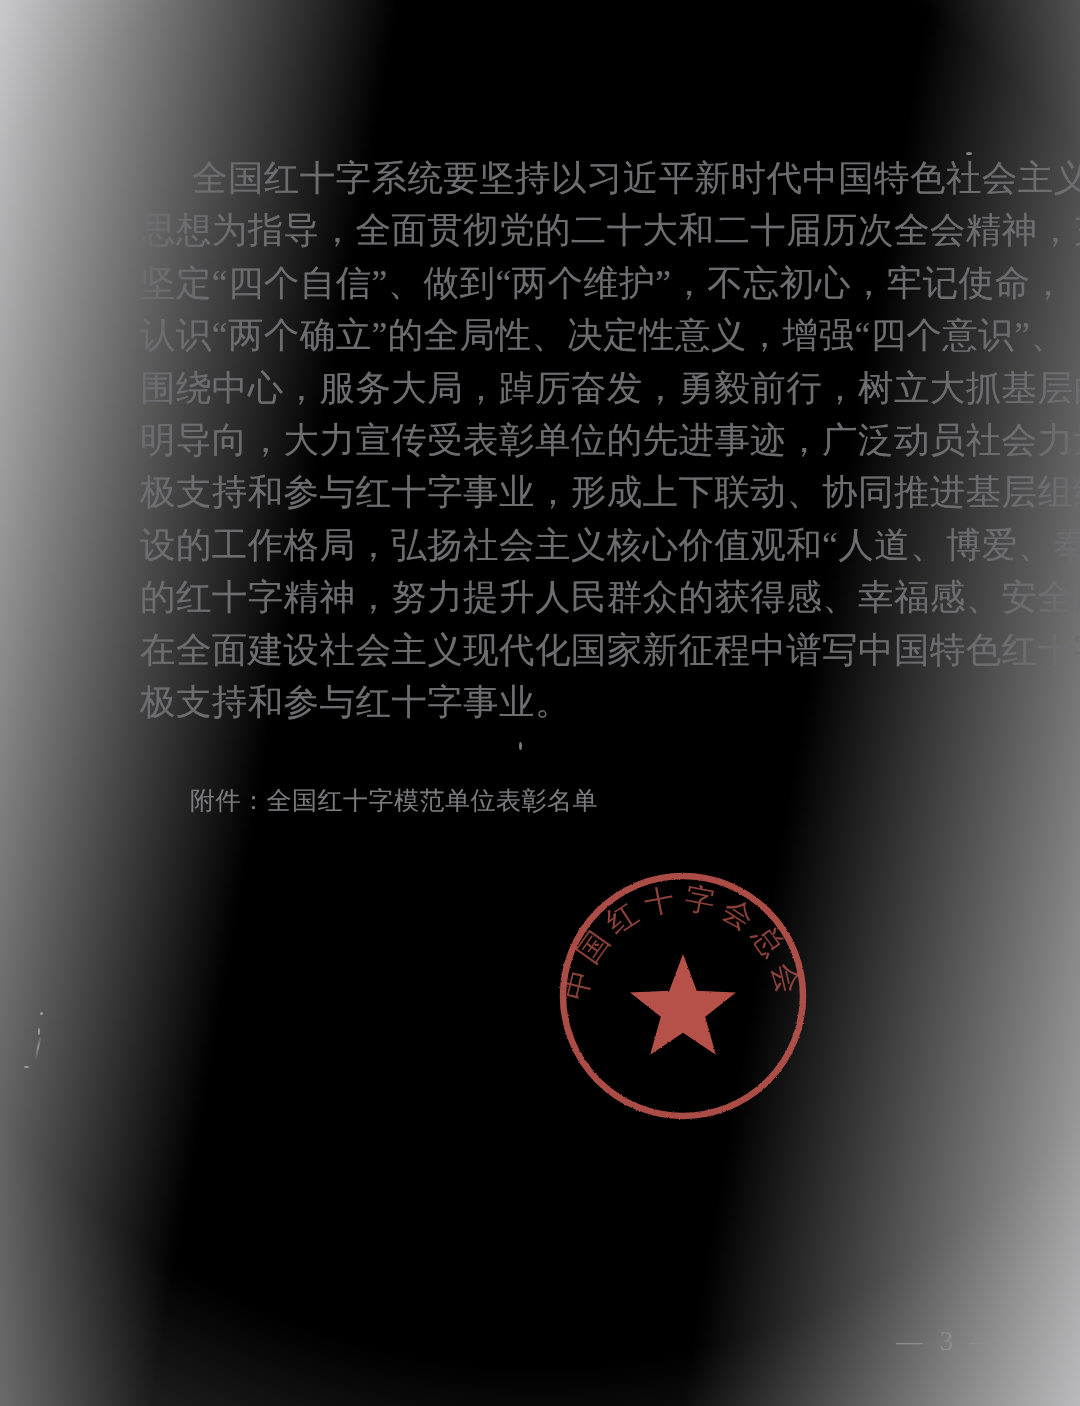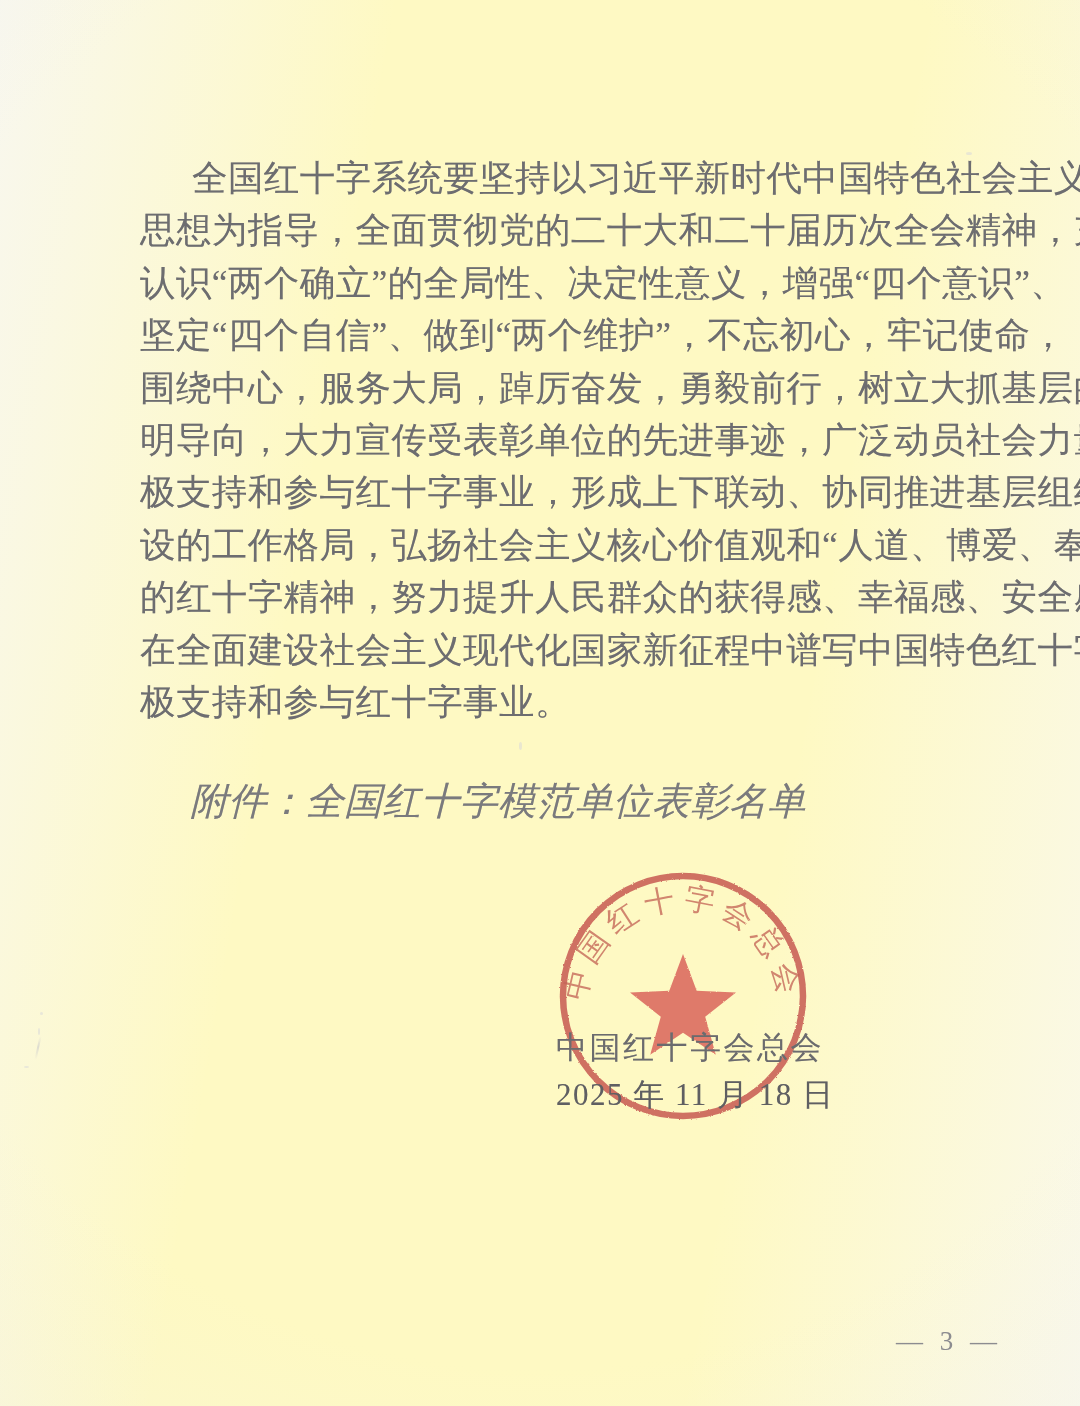--- a/index.html
+++ b/index.html
@@ -10,21 +10,21 @@
   }
   body {
     font-family: "Liberation Serif", "DejaVu Serif", serif;
   }
 
   .page {
     position: relative;
     width: 1080px;
     height: 1406px;
     margin: 0 auto;
-    background: #fef9c3;
+    background: #000000;
     overflow: hidden;
   }
 
   
   .paper-texture {
     position: absolute;
     inset: 0;
     pointer-events: none;
     background:
       radial-gradient(ellipse 120% 95% at 50% 45%, rgba(255,255,255,0) 55%, rgba(236,236,238,0.55) 100%),
@@ -62,28 +62,27 @@
     text-shadow: 0 0 0.6px rgba(120,120,125,0.45);
   }
   .para-line.indent {
     text-indent: 52px;
   }
 
   .attachment-line {
     position: absolute;
     left: 140px;
     top: 775px;
-    font-size: 38px;
+    font-size: 25px;
     line-height: 52px;
     color: #7a7a7d;
     text-indent: 50px;
     letter-spacing: 0.5px;
     white-space: nowrap;
     text-shadow: 0 0 0.6px rgba(125,125,130,0.4);
-    font-style: italic;
   }
 
   
   .seal {
     position: absolute;
     left: 552px;
     top: 866px;
     width: 262px;
     height: 258px;
     opacity: 0.93;
@@ -137,22 +136,22 @@
   <div class="scan-speck" style="left:40px;  top:1012px; width:3px; height:3px;"></div>
   <div class="scan-speck" style="left:38px;  top:1028px; width:2px; height:7px;"></div>
   <div class="scan-speck" style="left:24px;  top:1066px; width:5px; height:2px;"></div>
   <div class="scan-streak" style="left:37px; top:1036px; width:2px; height:24px; transform:rotate(12deg);"></div>
   <div class="scan-speck" style="left:519px; top:742px;  width:3px; height:8px;"></div>
   <div class="scan-speck" style="left:966px; top:152px;  width:6px; height:3px;"></div>
 
   <div class="body-text">
     <div class="para-line indent">全国红十字系统要坚持以习近平新时代中国特色社会主义</div>
     <div class="para-line">思想为指导，全面贯彻党的二十大和二十届历次全会精神，充分</div>
+    <div class="para-line">坚定“四个自信”、做到“两个维护”，不忘初心，牢记使命，</div>
     <div class="para-line">认识“两个确立”的全局性、决定性意义，增强“四个意识”、</div>
-    <div class="para-line">坚定“四个自信”、做到“两个维护”，不忘初心，牢记使命，</div>
     <div class="para-line">围绕中心，服务大局，踔厉奋发，勇毅前行，树立大抓基层的鲜</div>
     <div class="para-line">明导向，大力宣传受表彰单位的先进事迹，广泛动员社会力量积</div>
     <div class="para-line">极支持和参与红十字事业，形成上下联动、协同推进基层组织建</div>
     <div class="para-line">设的工作格局，弘扬社会主义核心价值观和“人道、博爱、奉献”</div>
     <div class="para-line">的红十字精神，努力提升人民群众的获得感、幸福感、安全感，</div>
     <div class="para-line">在全面建设社会主义现代化国家新征程中谱写中国特色红十字</div>
     <div class="para-line">极支持和参与红十字事业。</div>
   </div>
 
   <div class="attachment-line">附件：全国红十字模范单位表彰名单</div>
@@ -180,20 +179,16 @@
           <textPath href="#sealArc" startOffset="50%" text-anchor="middle">中国红十字会总会</textPath>
         </text>
       </g>
 
       <g filter="url(#inkRough)">
         <polygon points="131,88 144.7,124.8 184,126.4 153.2,150.8 163.8,188.7 131,166.8 98.2,188.7 108.8,150.8 78,126.4 117.3,124.8" fill="#d9635a" opacity="0.9"></polygon>
       </g>
     </svg>
   </div>
 
-  <div class="signature-block">
-    <div class="sign-org">中国红十字会总会</div>
-    <div class="sign-date">2025 年 11 月 18 日</div>
-  </div>
 
   <div class="page-footer">— 3 —</div>
 
 </div>
 
 </body></html>

